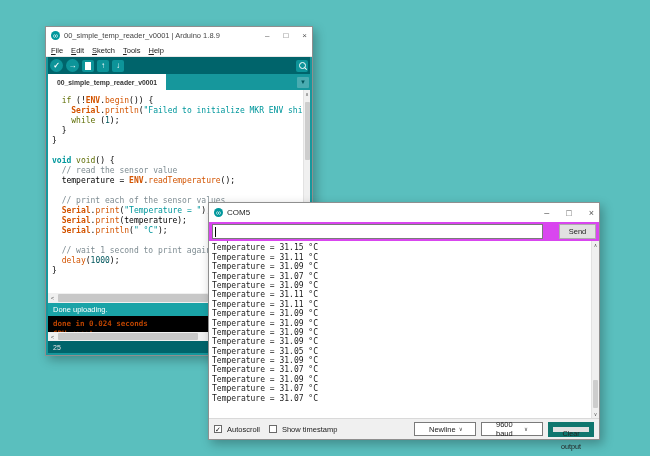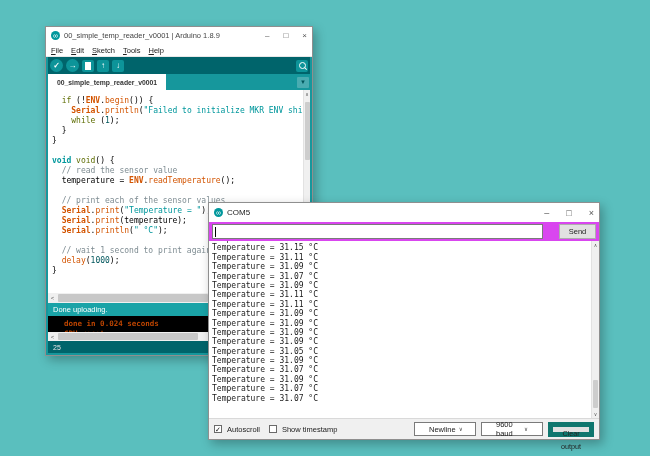--- a/index.html
+++ b/index.html
@@ -66,21 +66,21 @@
 
   .hscroll { height:10px; background:#F0F0F0; position:relative; flex:none;
              font-size:6px; color:#5a5a5a; }
   .hscroll .arr { position:absolute; top:0; width:9px; height:10px; line-height:10px; text-align:center; }
   .hscroll .arr.l { left:0; } .hscroll .arr.r { right:0; }
   .hscroll .thumb { position:absolute; top:1px; height:8px; background:#C8C8C8; border-radius:1px; }
 
   .statusbar { height:13px; background:#1AA3A7; color:#fff; font-size:7.5px;
                display:flex; align-items:center; padding:0 5px; flex:none; }
   .console { height:16px; background:#000; color:#BE4500; font-family:"DejaVu Sans Mono", monospace;
-             font-size:7.5px; line-height:10px; font-weight:bold; padding:3px 16px; flex:none; overflow:hidden; }
+             font-size:7.5px; line-height:10px; font-weight:bold; padding:3px 5px; flex:none; overflow:hidden; }
   .conscroll { height:9px; }
   .linestatus { height:12px; background:#00646B; color:#e5e5e5; font-size:7px;
                 display:flex; align-items:center; padding:0 5px; flex:none; }
 
   
   #serial-win { left:208px; top:202px; width:392px; height:238px; }
   #serial-win .titlebar { height:19px; }
   #serial-win .title-text { font-size:8px; color:#222; }
   #serial-win .win-controls { gap:17px; }
   #serial-win .win-controls span { font-size:9px; }

